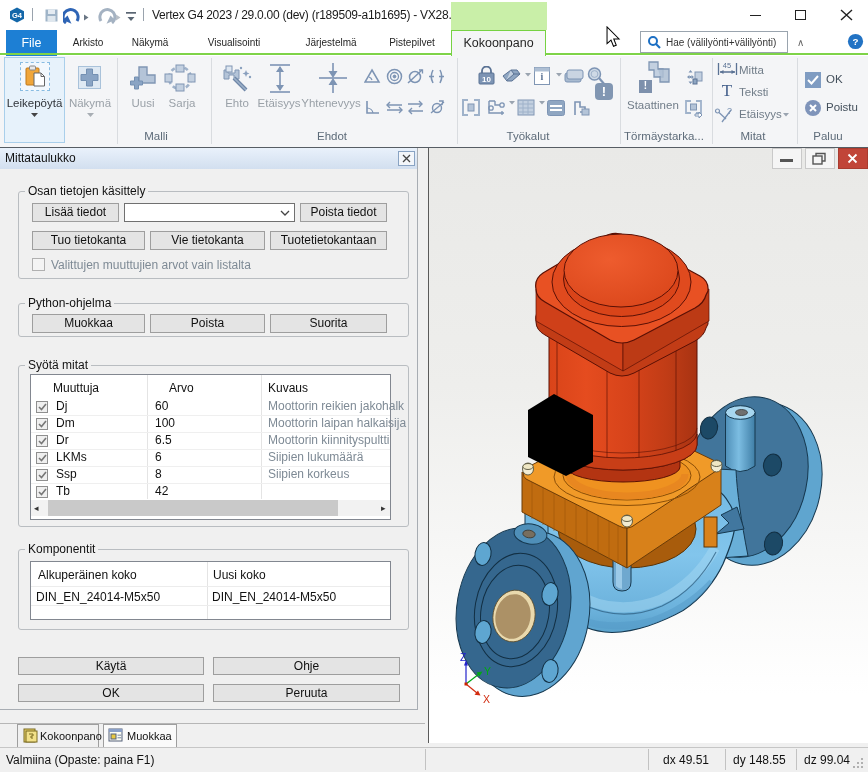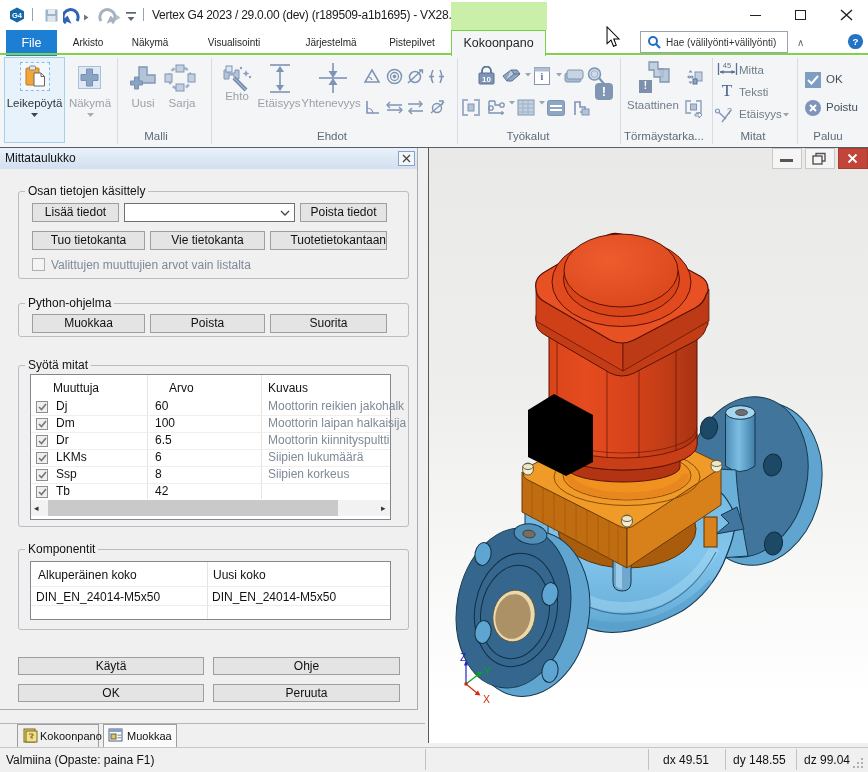--- a/index.html
+++ b/index.html
@@ -147,21 +147,21 @@
   <path d="M13 3 l-4 6 h8 z M13 28 l-4 -6 h8 z" fill="#7d94b4"></path>
 </svg>
 <svg class="abs" style="left:317px;top:62px;" width="32" height="32" viewBox="0 0 32 32">
   <g stroke="#7d94b4" stroke-width="1.6" fill="none">
     <line x1="16" y1="1" x2="16" y2="10"></line>
         <line x1="16" y1="22" x2="16" y2="31"></line>
     <line x1="2" y1="16" x2="30" y2="16"></line>
   </g>
   <path d="M16 16 l-4.5 -7 h9 z M16 16 l-4.5 7 h9 z" fill="#7d94b4"></path>
 </svg>
-<div class="abs ilab" style="left:217px;top:90px;width:40px;">Ehto</div>
+<div class="abs ilab" style="left:217px;top:97px;width:40px;">Ehto</div>
 <div class="abs ilab" style="left:255px;top:97px;width:48px;">Etäisyys</div>
 <div class="abs ilab" style="left:299px;top:97px;width:64px;">Yhtenevyys</div>
 
 <svg class="abs" style="left:364px;top:68px;" width="17" height="17" viewBox="0 0 17 17">
       <path d="M8 2 L15 14 H1 Z" fill="none" stroke="#7d94b4" stroke-width="1.5"></path>
       <path d="M5 9 a4.5 4.5 0 0 1 3 3" fill="none" stroke="#7d94b4" stroke-width="1.3"></path>
     </svg>
 <svg class="abs" style="left:386px;top:68px;" width="17" height="17" viewBox="0 0 17 17">
       <g fill="none" stroke="#7d94b4">
         <circle cx="8.5" cy="8.5" r="7" stroke-width="1.5"></circle>
@@ -485,21 +485,21 @@
 <div class="abs grp" style="left:18px;top:191px;width:391px;height:88px;"></div>
 <div class="abs grplab" style="left:25px;top:184px;">Osan tietojen käsittely</div>
 <div class="abs btn" style="left:32px;top:203px;width:87px;height:19px;line-height:17px;">Lisää tiedot</div>
 <div class="abs" style="left:124px;top:203px;width:171px;height:19px;background:#fff;border:1px solid #707070;"></div>
 <svg class="abs" style="left:280px;top:210px;" width="10" height="6" viewBox="0 0 10 6">
       <path d="M1 1 L5 5 L9 1" fill="none" stroke="#444" stroke-width="1.3"></path>
     </svg>
 <div class="abs btn" style="left:300px;top:203px;width:87px;height:19px;line-height:17px;">Poista tiedot</div>
 <div class="abs btn" style="left:32px;top:231px;width:113px;height:19px;line-height:17px;">Tuo tietokanta</div>
 <div class="abs btn" style="left:150px;top:231px;width:115px;height:19px;line-height:17px;">Vie tietokanta</div>
-<div class="abs btn" style="left:270px;top:231px;width:117px;height:19px;line-height:17px;text-align:right;">Tuotetietokantaan</div>
+<div class="abs btn" style="left:270px;top:231px;width:117px;height:19px;line-height:17px;">Tuotetietokantaan</div>
 <div class="abs ck" style="left:32px;top:258px;border-color:#b0b0b0;"></div>
 <div class="abs cell gray" style="left:51px;top:258px;">Valittujen muuttujien arvot vain listalta</div>
 
 <div class="abs grp" style="left:18px;top:303px;width:391px;height:34px;"></div>
 <div class="abs grplab" style="left:25px;top:296px;">Python-ohjelma</div>
 <div class="abs btn" style="left:32px;top:314px;width:113px;height:19px;line-height:17px;">Muokkaa</div>
 <div class="abs btn" style="left:150px;top:314px;width:115px;height:19px;line-height:17px;">Poista</div>
 <div class="abs btn" style="left:270px;top:314px;width:117px;height:19px;line-height:17px;">Suorita</div>
 
 <div class="abs grp" style="left:18px;top:365px;width:391px;height:162px;"></div>

